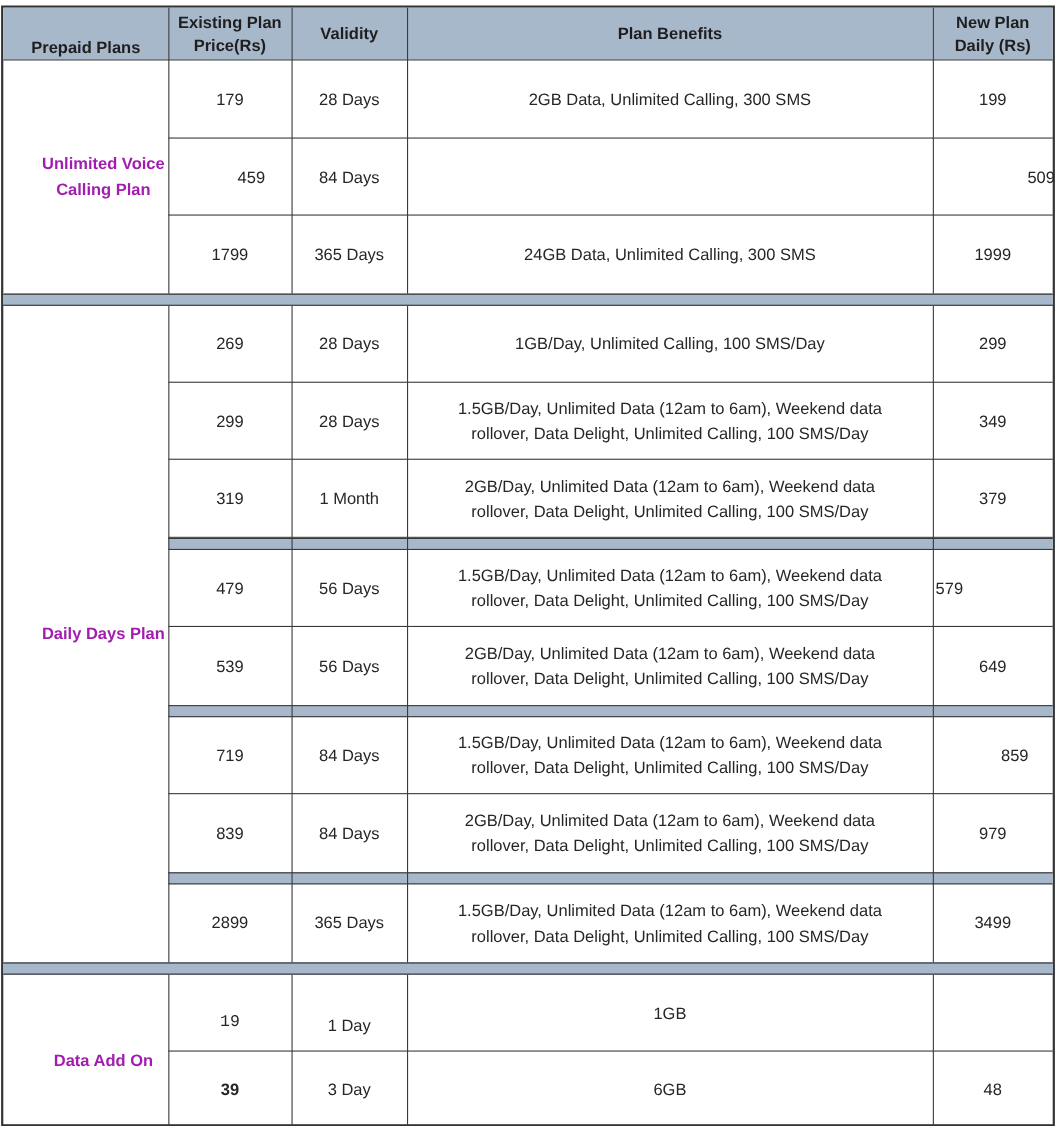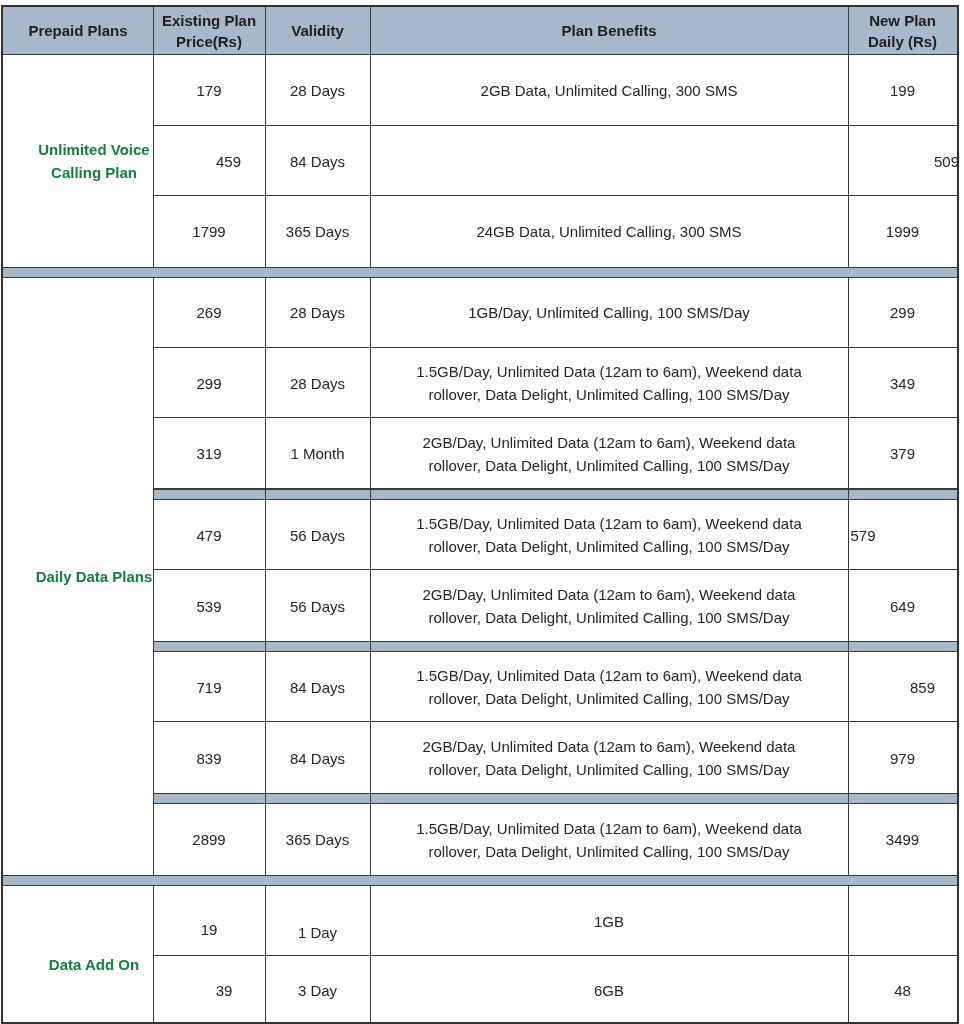--- a/index.html
+++ b/index.html
@@ -1,29 +1,29 @@
 <!DOCTYPE html>
 <html><head>
 <meta charset="utf-8">
 <style>
   html, body { margin: 0; padding: 0; background: #ffffff; }
   body { width: 964px; height: 1024px; overflow: hidden; position: relative; font-family: "Liberation Sans", sans-serif; color: #222; }
   .tbl { position: absolute; left: 1px; top: 5px; width: 958px; height: 1019px; border: 2px solid #333; box-sizing: border-box; background: #fff; }
   .cell { position: absolute; box-sizing: border-box; display: flex; align-items: center; justify-content: center; text-align: center; font-size: 15px; line-height: 23px; color: #262626; }
   .hdr { background: #a8b8cb; font-weight: bold; font-size: 15px; line-height: 21px; color: #1e1e1e; }
-  .grp { font-weight: bold; color: #15803d; padding-left: 32px; }
+  .grp { font-weight: bold; color: #a21caf; padding-left: 32px; }
   .vline { position: absolute; width: 1px; background: #3a3a3a; }
   .hline { position: absolute; height: 1px; background: #3a3a3a; }
   .sep { position: absolute; height: 9px; background: #a8b8cb; border-top: 1px solid #3a3a3a; border-bottom: 1px solid #3a3a3a; box-sizing: content-box; }
 </style>
 </head>
 <body>
 
 <div class="tbl" id="tbl">
-    <div class="cell hdr" style="left: 0px; top: 0px; width: 150px; height: 47px;">
+    <div class="cell hdr" style="left: 0px; top: 0px; width: 150px; height: 47px; align-items: flex-end;">
       <div><span>Prepaid Plans</span></div>
     </div>
     <div class="cell hdr" style="left: 150px; top: 0px; width: 112px; height: 47px;">
       <div><span>Existing Plan</span><br><span>Price(Rs)</span></div>
     </div>
     <div class="cell hdr" style="left: 262px; top: 0px; width: 105px; height: 47px;">
       <div><span>Validity</span></div>
     </div>
     <div class="cell hdr" style="left: 367px; top: 0px; width: 478px; height: 47px;">
       <div><span>Plan Benefits</span></div>
@@ -49,21 +49,21 @@
     <div class="cell" style="left: 845px; top: 119px; width: 109px; height: 70px; margin-left: 44px;">509</div>
     <div class="hline" style="left: 150px; top: 188px; width: 804px; height: 1px;"></div>
     <div style="position: absolute; left: 150px; top: 189px; width: 804px; height: 71px;"></div>
     <div class="cell" style="left: 150px; top: 189px; width: 112px; height: 71px;">1799</div>
     <div class="cell" style="left: 262px; top: 189px; width: 105px; height: 71px;">365 Days</div>
     <div class="cell" style="left: 367px; top: 189px; width: 478px; height: 71px;">
       <div><span>24GB Data, Unlimited Calling, 300 SMS</span></div>
     </div>
     <div class="cell" style="left: 845px; top: 189px; width: 109px; height: 71px;">1999</div>
     <div class="cell grp" style="left: 0px; top: 270px; width: 150px; height: 598px;">
-      <div><span>Daily Data Plans</span></div>
+      <div><span>Daily Days Plan</span></div>
     </div>
     <div style="position: absolute; left: 150px; top: 270px; width: 804px; height: 71px;"></div>
     <div class="cell" style="left: 150px; top: 270px; width: 112px; height: 71px;">269</div>
     <div class="cell" style="left: 262px; top: 270px; width: 105px; height: 71px;">28 Days</div>
     <div class="cell" style="left: 367px; top: 270px; width: 478px; height: 71px;">
       <div><span>1GB/Day, Unlimited Calling, 100 SMS/Day</span></div>
     </div>
     <div class="cell" style="left: 845px; top: 270px; width: 109px; height: 71px;">299</div>
     <div class="hline" style="left: 150px; top: 340px; width: 804px; height: 1px;"></div>
     <div style="position: absolute; left: 150px; top: 341px; width: 804px; height: 70px;"></div>
@@ -118,28 +118,28 @@
     <div class="cell" style="left: 150px; top: 797px; width: 112px; height: 71px;">2899</div>
     <div class="cell" style="left: 262px; top: 797px; width: 105px; height: 71px;">365 Days</div>
     <div class="cell" style="left: 367px; top: 797px; width: 478px; height: 71px;">
       <div><span>1.5GB/Day, Unlimited Data (12am to 6am), Weekend data</span><br><span>rollover, Data Delight, Unlimited Calling, 100 SMS/Day</span></div>
     </div>
     <div class="cell" style="left: 845px; top: 797px; width: 109px; height: 71px;">3499</div>
     <div class="cell grp" style="left: 0px; top: 879px; width: 150px; height: 156px;">
       <div><span>Data Add On</span></div>
     </div>
     <div style="position: absolute; left: 150px; top: 879px; width: 804px; height: 70px;"></div>
-    <div class="cell" style="left: 150px; top: 879px; width: 112px; height: 86px;">19</div>
+    <div class="cell" style="left: 150px; top: 879px; width: 112px; height: 86px; font-family: Liberation Mono, monospace;">19</div>
     <div class="cell" style="left: 262px; top: 879px; width: 105px; height: 70px; margin-top: 11px;">1 Day</div>
     <div class="cell" style="left: 367px; top: 879px; width: 478px; height: 70px;">
       <div><span>1GB</span></div>
     </div>
     <div class="hline" style="left: 150px; top: 948px; width: 804px; height: 1px;"></div>
     <div style="position: absolute; left: 150px; top: 949px; width: 804px; height: 68px;"></div>
-    <div class="cell" style="left: 165px; top: 949px; width: 112px; height: 68px;">39</div>
+    <div class="cell" style="left: 150px; top: 949px; width: 112px; height: 68px; font-weight: bold;">39</div>
     <div class="cell" style="left: 262px; top: 949px; width: 105px; height: 68px;">3 Day</div>
     <div class="cell" style="left: 367px; top: 949px; width: 478px; height: 68px;">
       <div><span>6GB</span></div>
     </div>
     <div class="cell" style="left: 845px; top: 949px; width: 109px; height: 68px;">48</div>
     <div class="sep" style="left: 0px; top: 260px; width: 954px; height: 9px;"></div>
     <div class="sep" style="left: 0px; top: 868px; width: 954px; height: 9px;"></div>
     <div class="sep" style="left: 150px; top: 482px; width: 804px; height: 9px;"></div>
     <div class="sep" style="left: 150px; top: 634px; width: 804px; height: 9px;"></div>
     <div class="sep" style="left: 150px; top: 786px; width: 804px; height: 9px;"></div>

